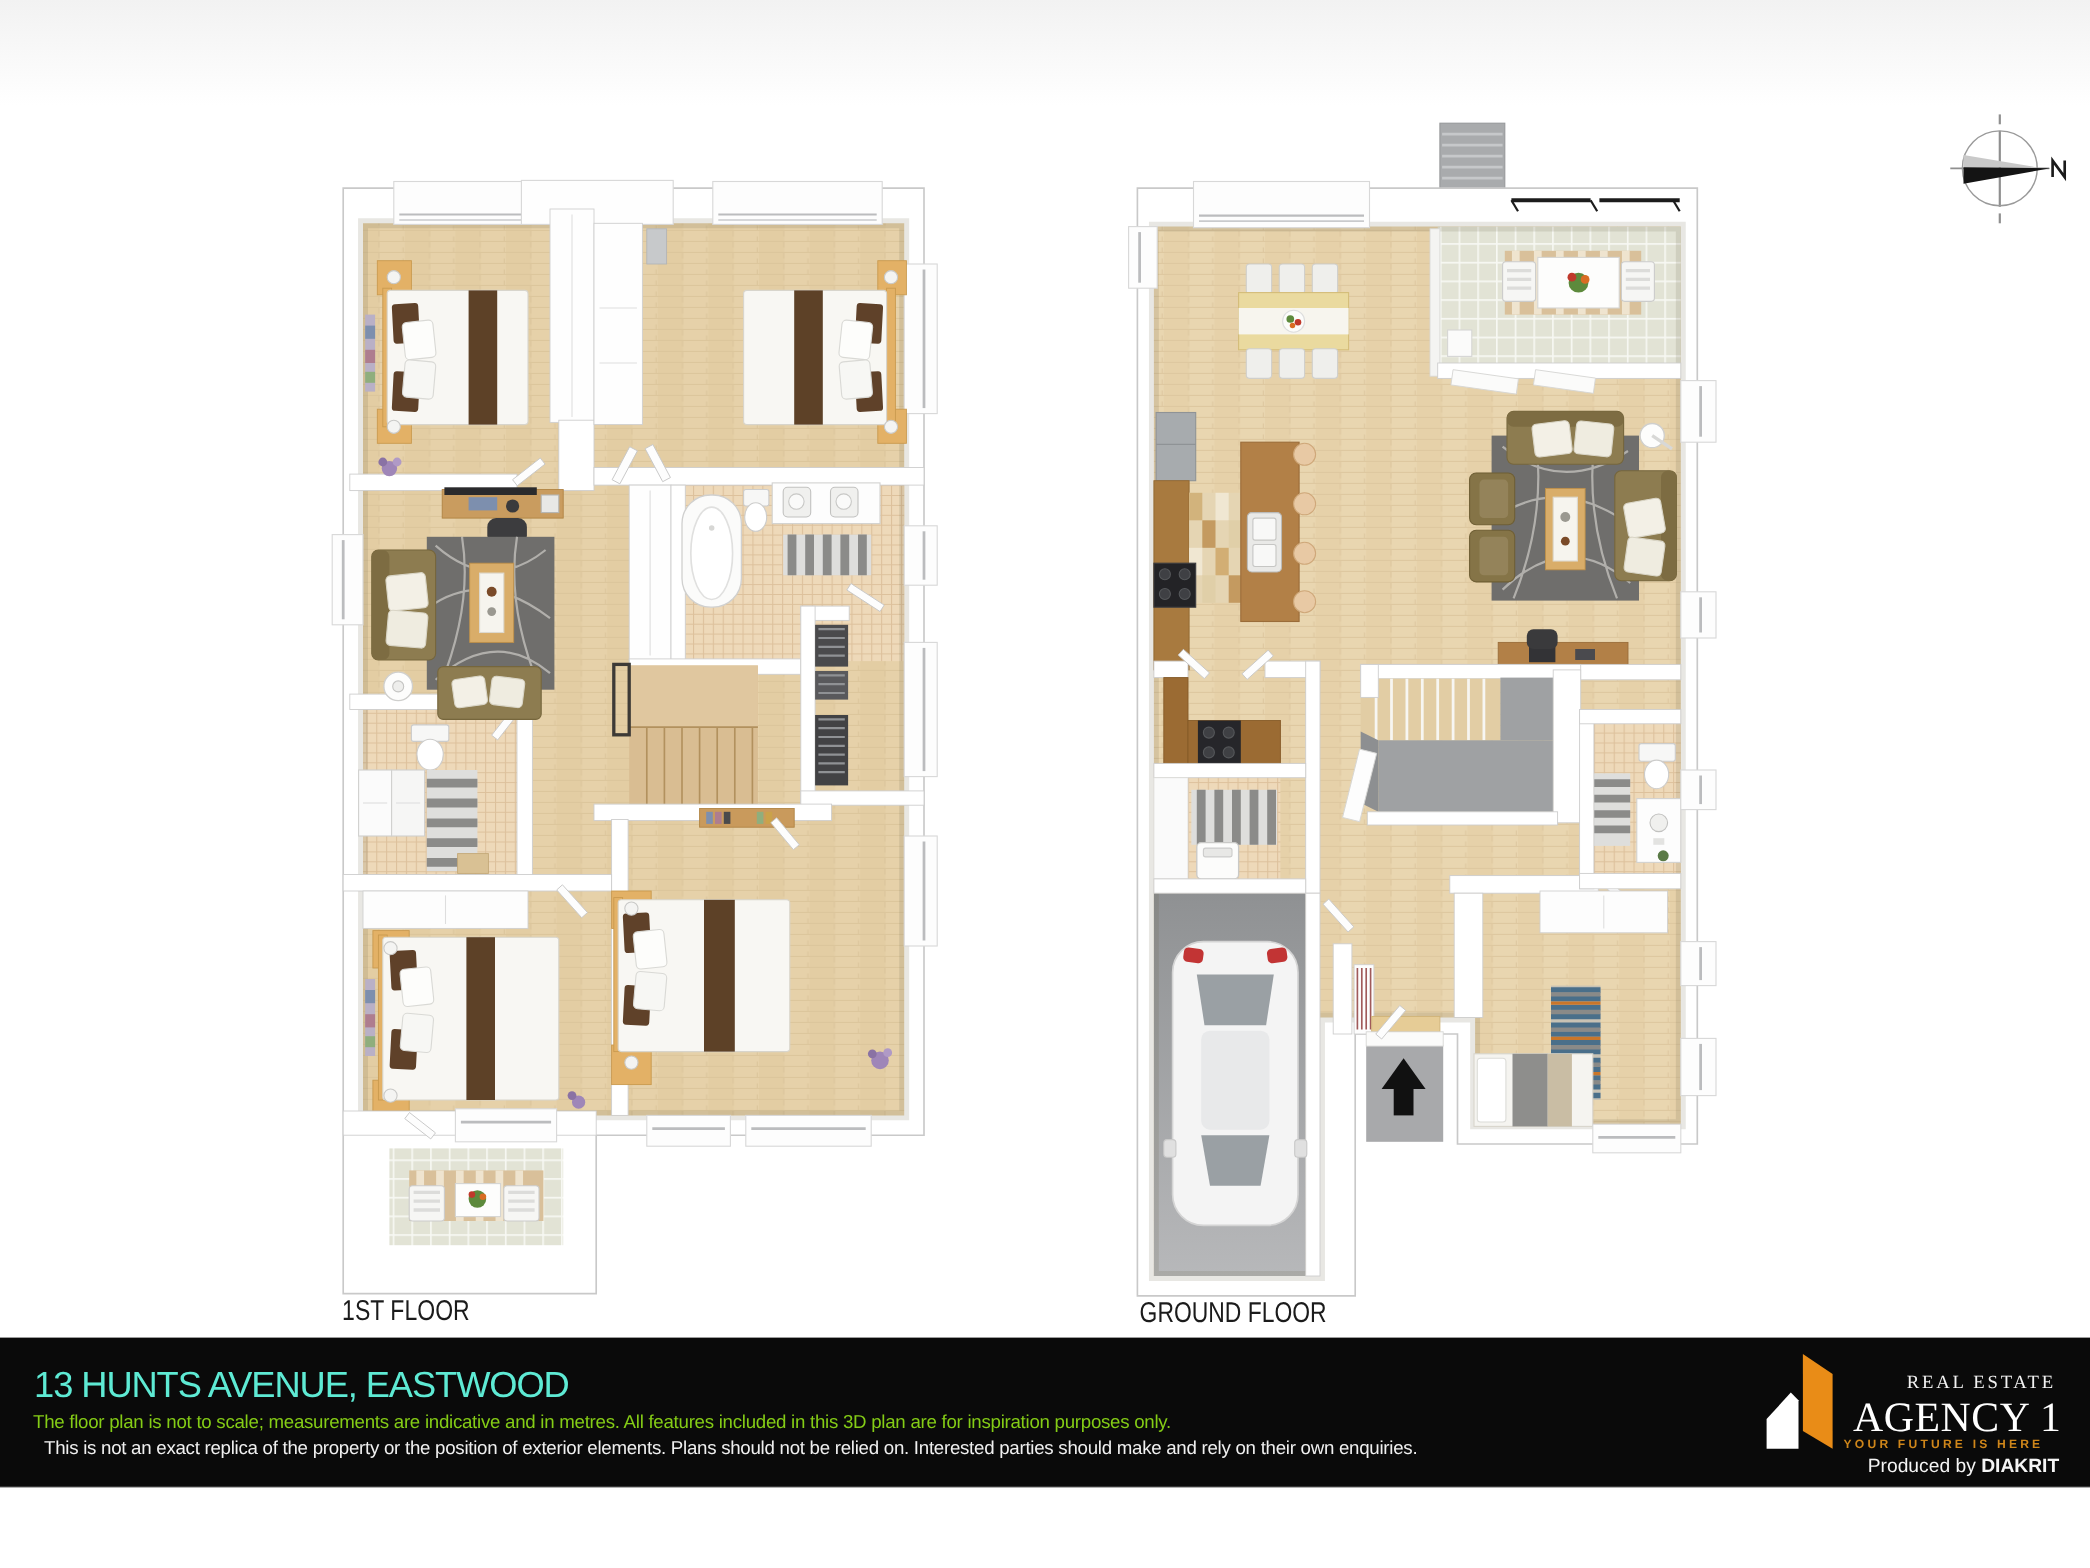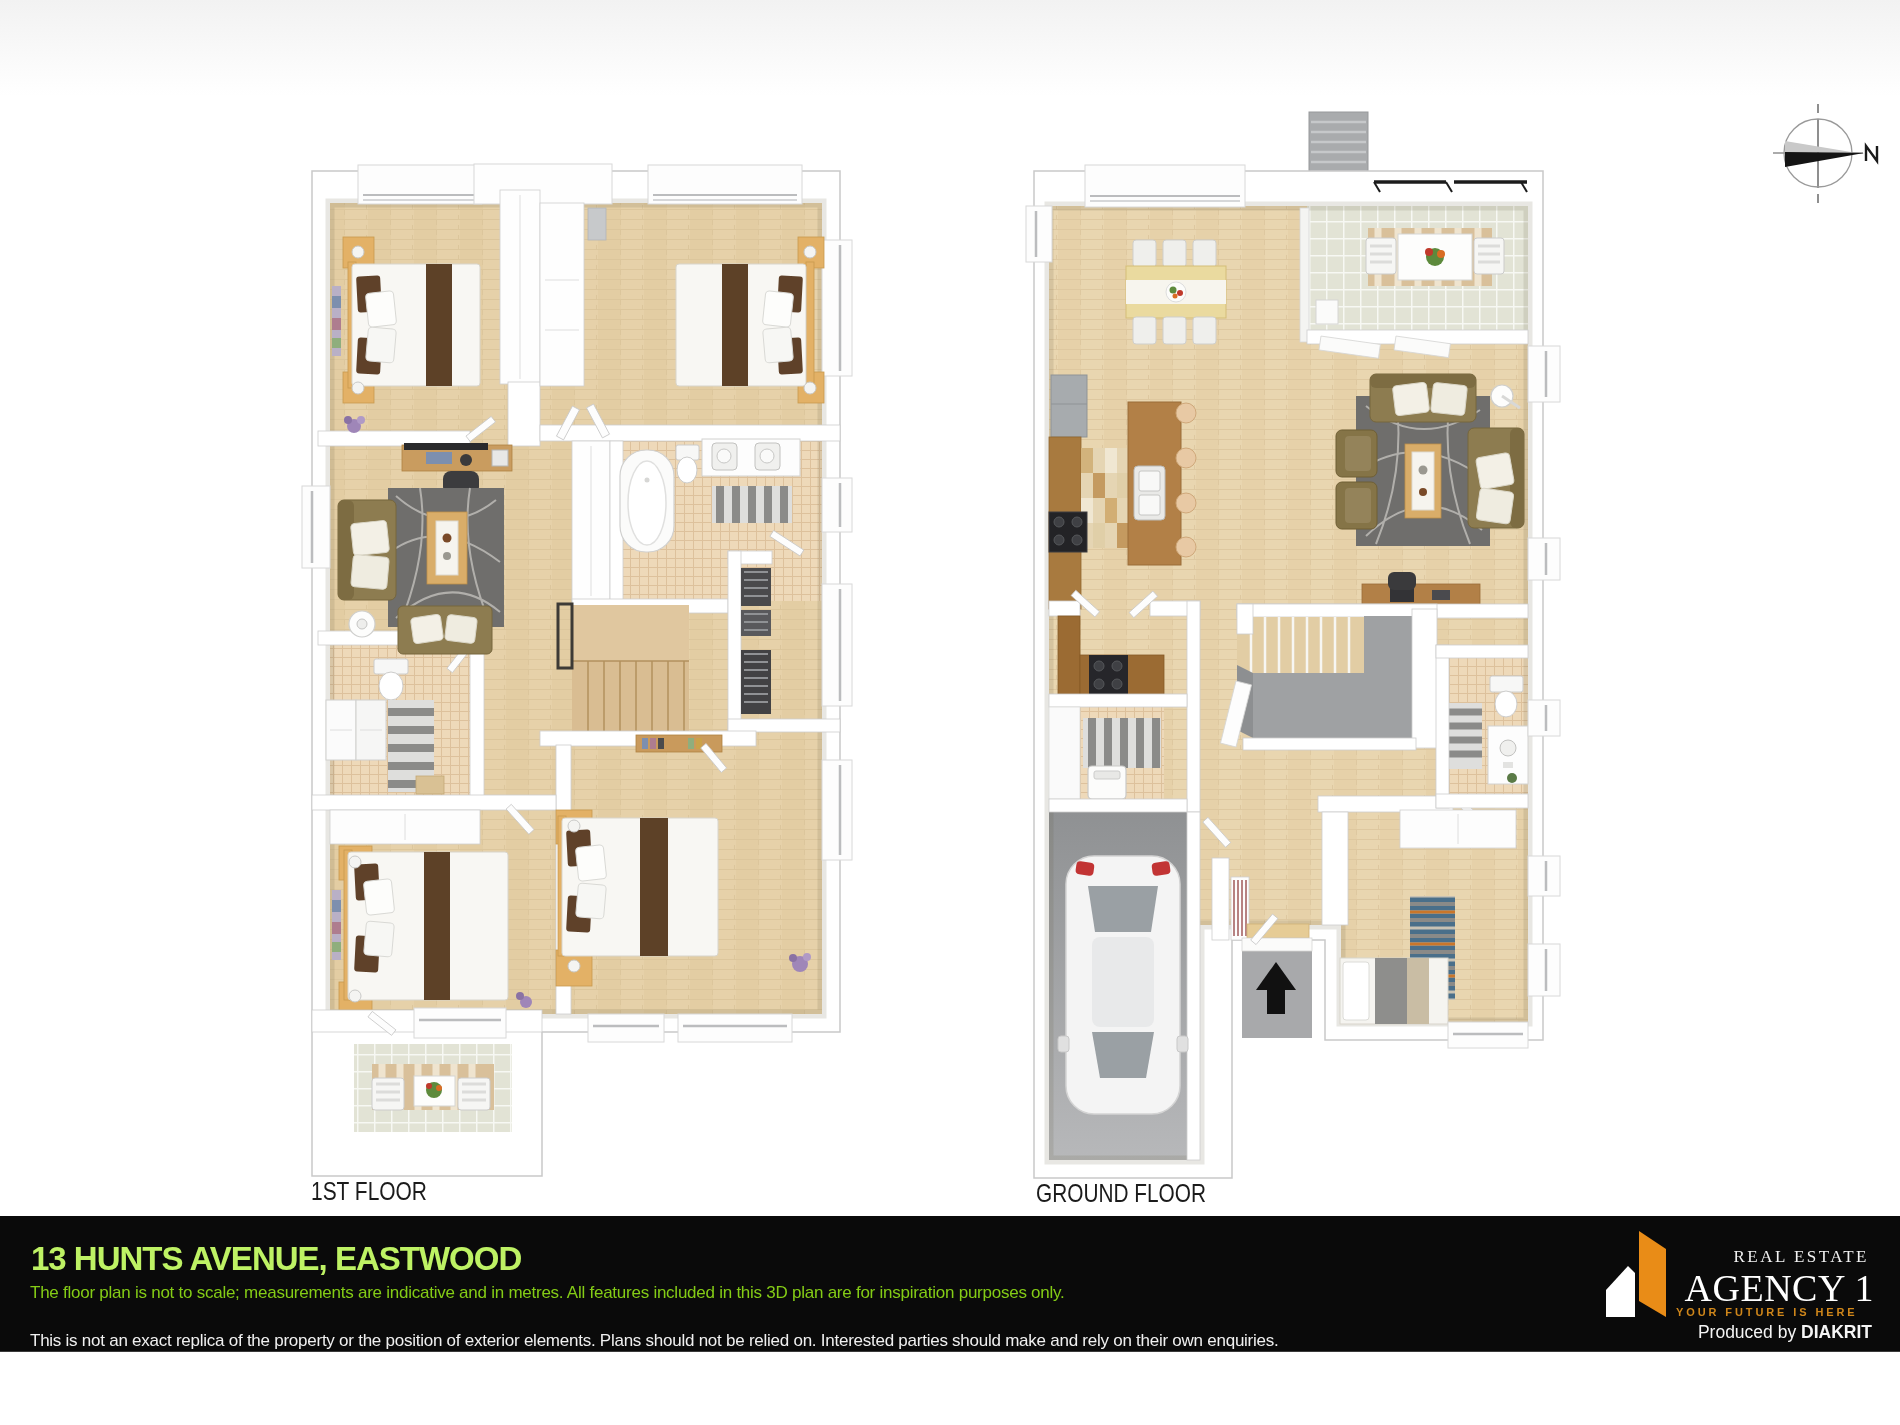--- a/index.html
+++ b/index.html
@@ -1,22 +1,22 @@
 <!DOCTYPE html>
 <html><head>
 <meta charset="utf-8">
 <style>
 html,body{margin:0;padding:0;background:#fff;}
 #page{position:relative;width:1900px;height:1425px;overflow:hidden;background:#fff;font-family:"Liberation Sans",sans-serif;}
 #topgrad{position:absolute;left:0;top:0;width:1900px;height:96px;background:linear-gradient(#f2f2f2,#ffffff);}
 #plansvg{position:absolute;left:0;top:0;}
 #footer{position:absolute;left:0;top:1216px;width:1900px;height:135px;background:#0a0a0a;color:#fff;border-bottom:1px solid #3a3a3a;}
-#ftitle{position:absolute;left:31px;top:24px;font-size:33px;letter-spacing:-1px;color:#bef264;white-space:nowrap;font-weight:bold;}
+#ftitle{position:absolute;left:31px;top:24px;font-size:33px;letter-spacing:-1px;color:#5eead4;white-space:nowrap;}
 #fl1{position:absolute;left:30px;top:67px;font-size:17px;letter-spacing:-0.25px;color:#84cc16;white-space:nowrap;}
-#fl2{position:absolute;left:30px;top:91px;font-size:17px;letter-spacing:-0.25px;color:#f0f0f0;white-space:nowrap;margin-top:24px;}
+#fl2{position:absolute;left:40px;top:91px;font-size:17px;letter-spacing:-0.25px;color:#f0f0f0;white-space:nowrap;}
 #logo{position:absolute;right:0;top:0;}
 </style>
 </head>
 <body>
 <div id="page">
 
 <div id="topgrad"></div>
 <svg id="plansvg" width="1900" height="1425" viewBox="0 0 1900 1425">
 <defs>
 <pattern id="wood" width="46" height="10" patternUnits="userSpaceOnUse">

